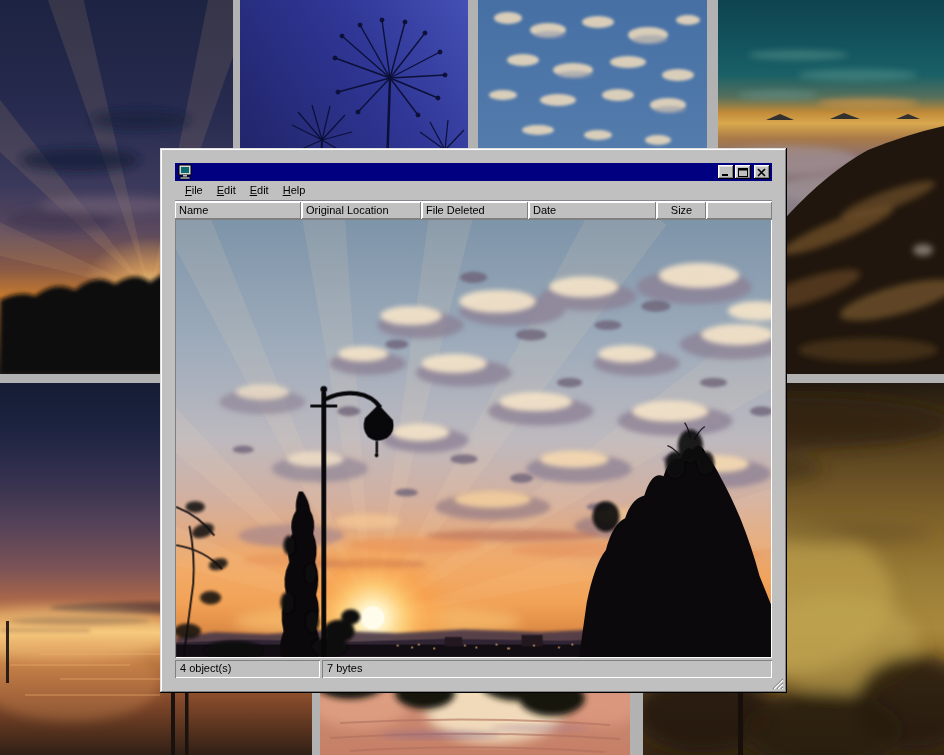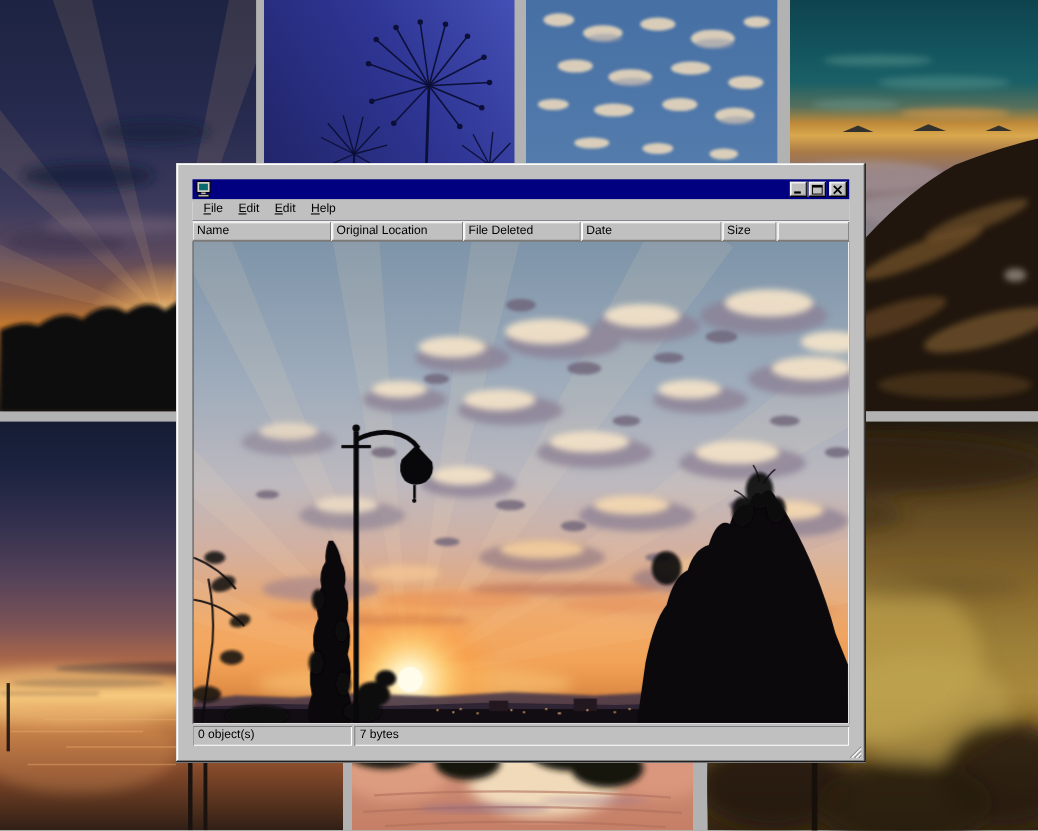--- a/index.html
+++ b/index.html
@@ -76,21 +76,21 @@
   .header-row{
     height:17px;flex:0 0 auto;display:flex;background:var(--window-face);
   }
   .hcell{
     height:17px;line-height:16px;padding:0 4px;overflow:hidden;white-space:nowrap;
     box-shadow:
       inset -1px -1px 0 #808080,
       inset  1px  1px 0 #ffffff;
     border-right:1px solid #ffffff;
   }
-  .hcell.size{text-align:left;}
+  .hcell.size{text-align:center;}
   .hcell.blank{flex:1 1 auto;border-right:none;}
   .content{
     flex:1 1 auto;position:relative;background:#555;
     box-shadow:
       inset  1px  1px 0 #808080,
       inset -1px -1px 0 #ffffff;
     padding:1px;overflow:hidden;
   }
   .content svg{display:block;width:100%;height:100%;}
   .statusbar{
@@ -685,21 +685,21 @@
         <rect x="140" y="193" width="28" height="3"></rect>
         <path d="M154,188 C178,176 202,180 213,196" stroke="#08080a" stroke-width="4.5" fill="none"></path>
         <path d="M211,193 L226,209 Q229,221 220,228 Q209,234 200,227 Q193,218 197,207 Z"></path>
         <rect x="208" y="231" width="2.5" height="13"></rect>
         <circle cx="209" cy="246" r="2"></circle>
       </g>
     </svg>
   </div>
 
   <div class="statusbar">
-    <span class="spanel p1">0 object(s)</span>
+    <span class="spanel p1">4 object(s)</span>
     <span class="spanel p2">7 bytes</span>
   </div>
 
   <svg class="grip" viewBox="0 0 13 13">
     <g stroke-width="1.2">
       <line x1="3" y1="13" x2="13" y2="3" stroke="#808080"></line>
       <line x1="4.2" y1="13" x2="13" y2="4.2" stroke="#ffffff"></line>
       <line x1="7" y1="13" x2="13" y2="7" stroke="#808080"></line>
       <line x1="8.2" y1="13" x2="13" y2="8.2" stroke="#ffffff"></line>
       <line x1="11" y1="13" x2="13" y2="11" stroke="#808080"></line>

